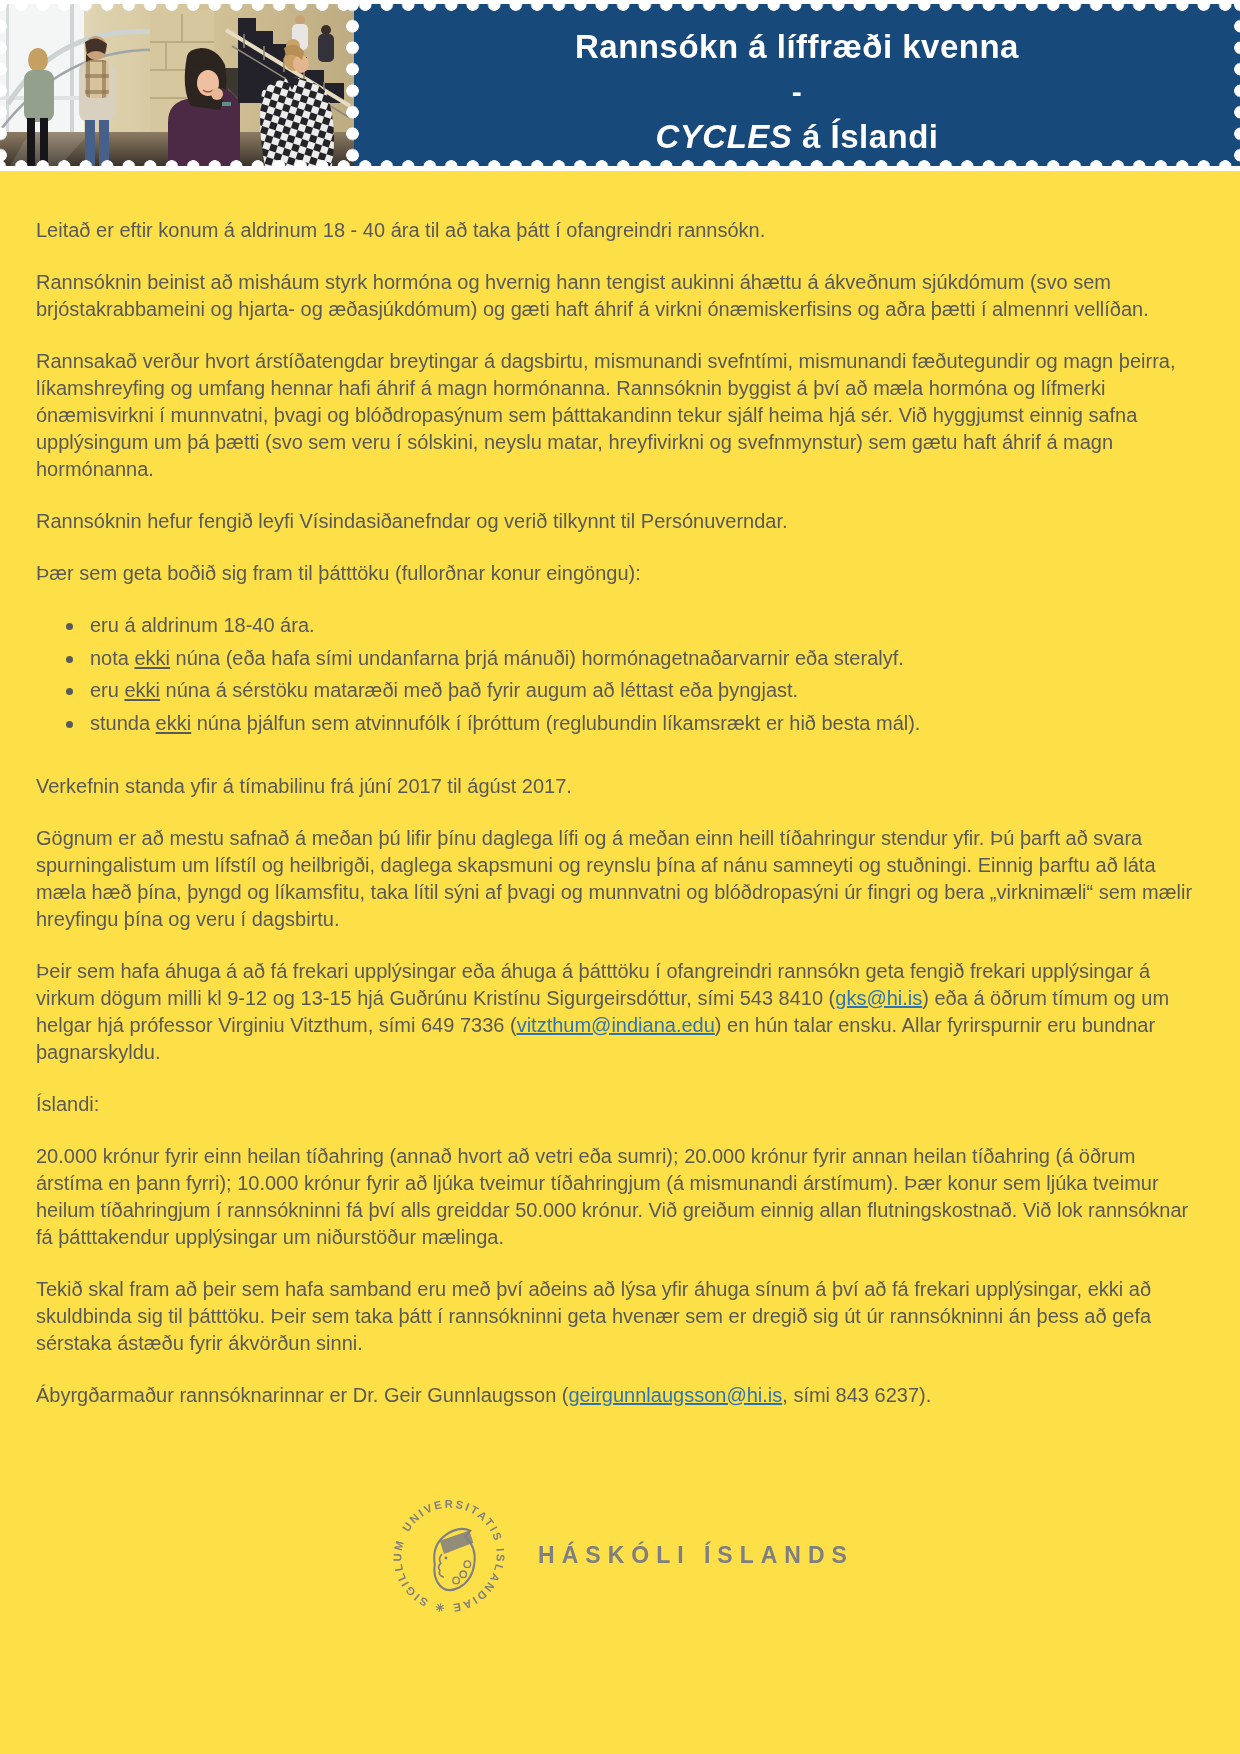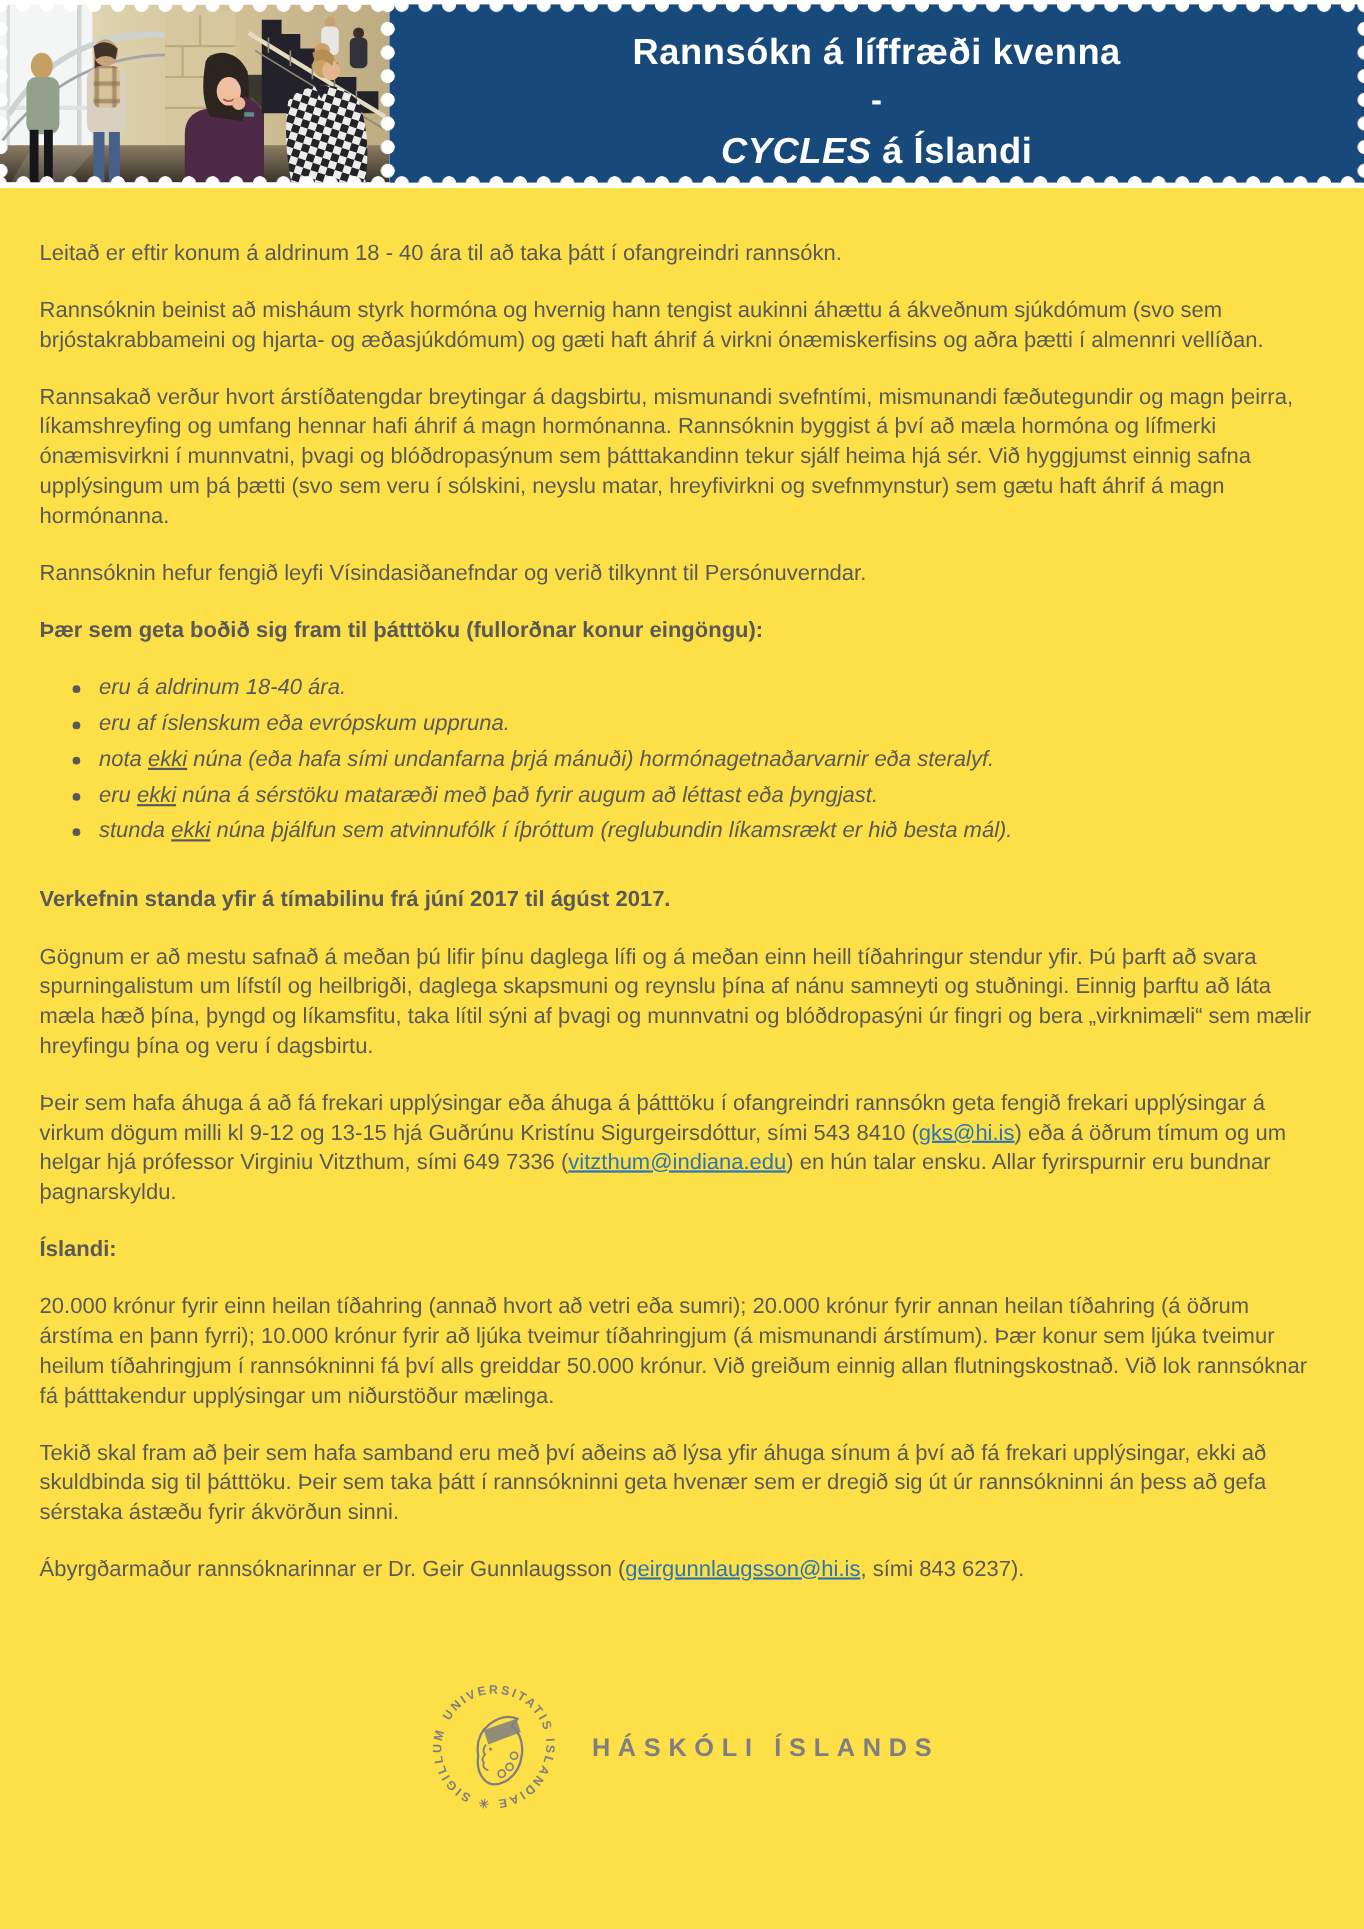--- a/index.html
+++ b/index.html
@@ -26,26 +26,26 @@
             background-image:radial-gradient(circle 6.4px at 6.5px 10.75px, #ffffff 6px, rgba(255,255,255,0) 6.6px);
             background-size:13px 21.5px; background-repeat:repeat-y; }
   .dots-left  { left:-6.5px; }
   .dots-right { right:-6.5px; }
   .dots-seam  { left:345.5px; }
 
   
   .gray-panel { position:absolute; left:0; top:171px; width:1240px; height:1583px; background:#fde047; }
   .content { padding:46px 34px 0 36px; color:#595959; font-size:20px; line-height:27px; }
   .content p { margin:0 0 25px 0; }
-  .content p.bold { font-weight:bold; }
+  .content p.bold { font-weight:normal; }
   .u { text-decoration:underline; text-underline-offset:2px; }
   a.link { color:#2E74B5; text-decoration:underline; cursor:pointer; }
 
   ul.criteria { list-style:none; margin:2px 0 36px 0; }
-  ul.criteria li { position:relative; padding-left:54px; margin-bottom:5.5px; line-height:27px;font-style:italic; }
+  ul.criteria li { position:relative; padding-left:54px; margin-bottom:5.5px; line-height:27px; }
   ul.criteria li::before { content:""; position:absolute; left:30px; top:11px; width:7px; height:7px;
                            border-radius:50%; background:#595959; }
 
   
   .footer { display:flex; align-items:center; justify-content:center; gap:28px; margin-top:86px; }
   .wordmark { color:#7F7E82; font-size:23px; font-weight:600; letter-spacing:7px; white-space:nowrap; }
 </style>
 </head>
 <body>
 
@@ -164,21 +164,20 @@
   <div class="gray-panel">
     <main class="content">
       <p>Leitað er eftir konum á aldrinum 18 - 40 ára til að taka þátt í ofangreindri rannsókn.</p>
       <p>Rannsóknin beinist að misháum styrk hormóna og hvernig hann tengist aukinni áhættu á ákveðnum sjúkdómum (svo sem brjóstakrabbameini og hjarta- og æðasjúkdómum) og gæti haft áhrif á virkni ónæmiskerfisins og aðra þætti í almennri vellíðan.</p>
       <p>Rannsakað verður hvort árstíðatengdar breytingar á dagsbirtu, mismunandi svefntími, mismunandi fæðutegundir og magn þeirra, líkamshreyfing og umfang hennar hafi áhrif á magn hormónanna. Rannsóknin byggist á því að mæla hormóna og lífmerki ónæmisvirkni í munnvatni, þvagi og blóðdropasýnum sem þátttakandinn tekur sjálf heima hjá sér. Við hyggjumst einnig safna upplýsingum um þá þætti (svo sem veru í sólskini, neyslu matar, hreyfivirkni og svefnmynstur) sem gætu haft áhrif á magn hormónanna.</p>
       <p>Rannsóknin hefur fengið leyfi Vísindasiðanefndar og verið tilkynnt til Persónuverndar.</p>
 
       <p class="bold">Þær sem geta boðið sig fram til þátttöku (fullorðnar konur eingöngu):</p>
       <ul class="criteria">
         <li><span>eru á aldrinum 18-40 ára.</span><span class="u"></span><span></span></li>
-        <li><span>eru af íslenskum eða evrópskum uppruna.</span><span class="u"></span><span></span></li>
         <li><span>nota </span><span class="u">ekki</span><span> núna (eða hafa sími undanfarna þrjá mánuði) hormónagetnaðarvarnir eða steralyf.</span></li>
         <li><span>eru </span><span class="u">ekki</span><span> núna á sérstöku mataræði með það fyrir augum að léttast eða þyngjast.</span></li>
         <li><span>stunda </span><span class="u">ekki</span><span> núna þjálfun sem atvinnufólk í íþróttum (reglubundin líkamsrækt er hið besta mál).</span></li>
       </ul>
 
       <p class="bold">Verkefnin standa yfir á tímabilinu frá júní 2017 til ágúst 2017.</p>
       <p>Gögnum er að mestu safnað á meðan þú lifir þínu daglega lífi og á meðan einn heill tíðahringur stendur yfir. Þú þarft að svara spurningalistum um lífstíl og heilbrigði, daglega skapsmuni og reynslu þína af nánu samneyti og stuðningi. Einnig þarftu að láta mæla hæð þína, þyngd og líkamsfitu, taka lítil sýni af þvagi og munnvatni og blóðdropasýni úr fingri og bera „virknimæli“ sem mælir hreyfingu þína og veru í dagsbirtu.</p>
 
       <p><span>Þeir sem hafa áhuga á að fá frekari upplýsingar eða áhuga á þátttöku í ofangreindri rannsókn geta fengið frekari upplýsingar á virkum dögum milli kl 9-12 og 13-15 hjá Guðrúnu Kristínu Sigurgeirsdóttur, sími 543 8410 (</span><a class="link">gks@hi.is</a><span>) eða á öðrum tímum og um helgar hjá prófessor Virginiu Vitzthum, sími 649 7336  (</span><a class="link">vitzthum@indiana.edu</a><span>) en hún talar ensku. Allar fyrirspurnir eru bundnar þagnarskyldu.</span></p>
 

